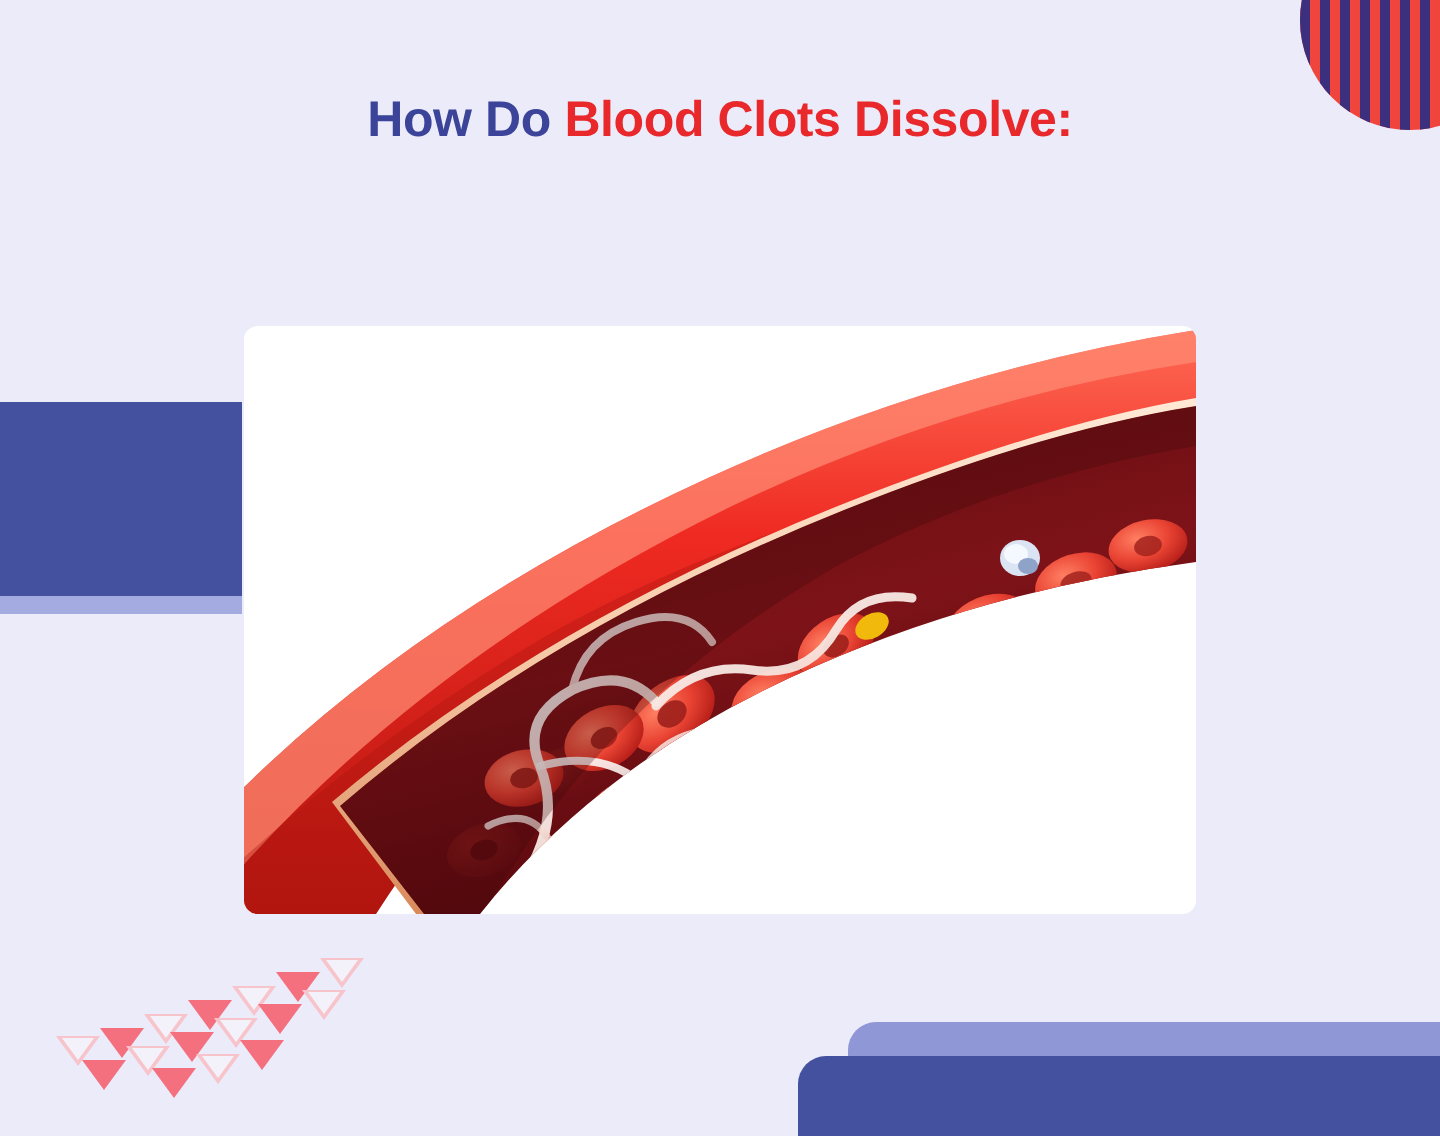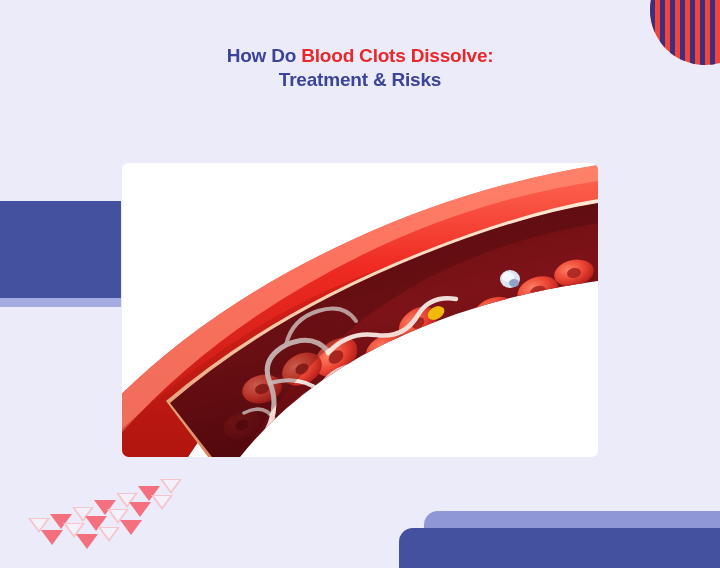--- a/index.html
+++ b/index.html
@@ -55,21 +55,21 @@
     border-left:8px solid transparent;border-right:8px solid transparent;
     border-top:11px solid #f3f2fb;
   }
 
   
   .title-block{
     position:absolute;left:0;top:44px;width:720px;text-align:center;
     line-height:1.28;
   }
   .title-line{
-    font-size:19px;font-weight:bold;letter-spacing:-0.2px;color:#3b4498;
+    font-size:25px;font-weight:bold;letter-spacing:-0.2px;color:#3b4498;
     display:block;
   }
   .title-line .hl{color:#e8282a;}
 
   
   .img-card{
     position:absolute;left:122px;top:163px;width:476px;height:294px;
     background:#ffffff;border-radius:7px;overflow:hidden;
   }
   .img-card svg{display:block;width:100%;height:100%;}
@@ -106,21 +106,20 @@
     <div class="tri solid" style="left:105px;top:28px;"></div>
     <div class="tri hollow" style="left:127px;top:21px;"></div>
 
     <div class="tri solid" style="left:52px; top:60px;"></div>
     <div class="tri hollow" style="left:74px; top:53px;"></div>
     <div class="tri solid" style="left:96px; top:46px;"></div>
   </div>
 
   <div class="title-block">
     <span class="title-line"><span>How Do </span><span class="hl">Blood Clots Dissolve:</span></span>
-    <span class="title-line">Treatment &amp; Risks</span>
   </div>
 
   <div class="img-card">
     <svg viewBox="0 0 476 294" preserveAspectRatio="none">
       <defs>
         <linearGradient id="wallG" x1="0" y1="0" x2="0" y2="1">
           <stop offset="0%" stop-color="#ff6a55"></stop>
           <stop offset="35%" stop-color="#ef2a22"></stop>
           <stop offset="100%" stop-color="#b5160f"></stop>
         </linearGradient>

